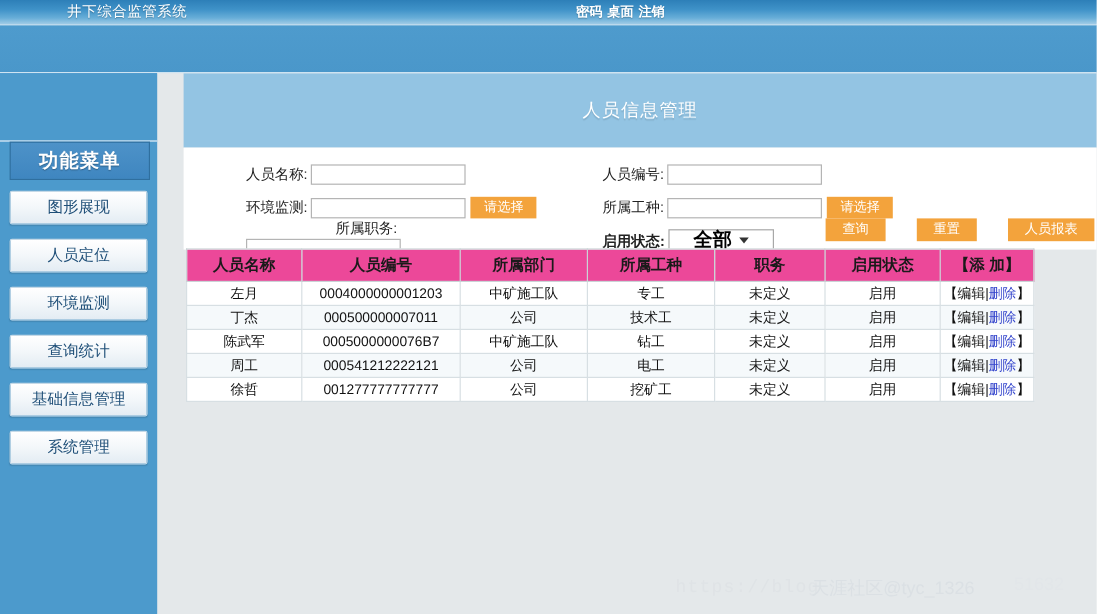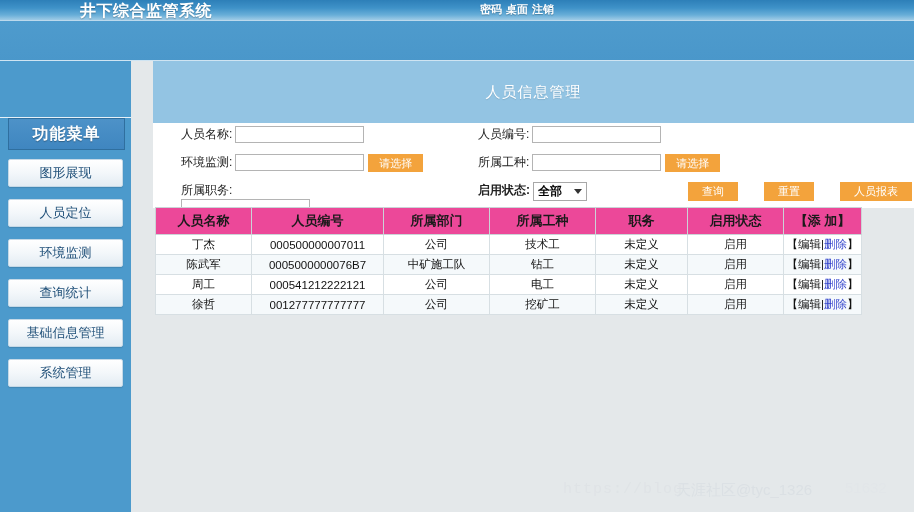--- a/index.html
+++ b/index.html
@@ -19,23 +19,23 @@
   .topbar {
     position: absolute;
     left: 0; top: 0;
     width: 914px;
     height: 20px;
     background: linear-gradient(to bottom, #2d7fb8 0%, #3f92c8 40%, #68aed8 75%, #9fcbe6 100%);
     overflow: hidden;
   }
   .topbar-title {
     position: absolute;
-    left: 80px; top: 1px;
-    font-size: 16px;
-    font-weight: bold;
+    left: 56px; top: 1px;
+    font-size: 12px;
+    font-weight: normal;
     color: #ffffff;
     letter-spacing: 0.5px;
     text-shadow: 0 1px 1px rgba(0,0,0,.25);
     white-space: nowrap;
   }
   .topnav {
     position: absolute;
     left: 480px; top: 2px;
     display: flex;
     gap: 4px;
@@ -157,22 +157,23 @@
     width: 761px;
     height: 28px;
   }
   .form-row.r1 { top: 3px; }
   .form-row.r2 { top: 31px; }
   .form-row.r3 { top: 59px; }
 
   .fld {
     position: absolute;
     display: flex;
-    align-items: flex-start;
+    align-items: flex-end;
     height: 28px;
+    margin-left: 24px;
   }
   .fld-label {
     font-size: 12px;
     color: #222222;
     white-space: nowrap;
     margin-right: 3px;
   }
   .txtbox {
     width: 129px;
     height: 17px;
@@ -200,25 +201,25 @@
   .btn-orange.pad-wide {
     padding: 0 14px;
     height: 19px;
     line-height: 19px;
     font-size: 11px;
   }
   .selbox {
     height: 19px;
     border: 1px solid #a8a8a8;
     background: #ffffff;
-    font-size: 12px;
+    font-size: 16px;
     color: #000;
     display: inline-flex;
     align-items: center;
-    padding: 0 4px;
+    padding: 0 20px;
     box-sizing: border-box;
     cursor: pointer;
     min-width: 54px;
     justify-content: space-between;
     gap: 6px;
   }
   .caret {
     width: 0; height: 0;
     border-left: 4px solid transparent;
     border-right: 4px solid transparent;
@@ -413,20 +414,29 @@
         <th>人员编号</th>
         <th>所属部门</th>
         <th>所属工种</th>
         <th>职务</th>
         <th>启用状态</th>
         <th>【添  加】</th>
       </tr>
     </thead>
     <tbody>
       <tr>
+        <td>左月</td>
+        <td>0004000000001203</td>
+        <td>中矿施工队</td>
+        <td>专工</td>
+        <td>未定义</td>
+        <td>启用</td>
+        <td class="op-cell"><span class="op-sep">【</span><span class="op-edit">编辑</span><span class="op-sep">|</span><span class="op-del">删除</span><span class="op-sep">】</span></td>
+      </tr>
+      <tr>
         <td>丁杰</td>
         <td>000500000007011</td>
         <td>公司</td>
         <td>技术工</td>
         <td>未定义</td>
         <td>启用</td>
         <td class="op-cell"><span class="op-sep">【</span><span class="op-edit">编辑</span><span class="op-sep">|</span><span class="op-del">删除</span><span class="op-sep">】</span></td>
       </tr>
       <tr>
         <td>陈武军</td>

